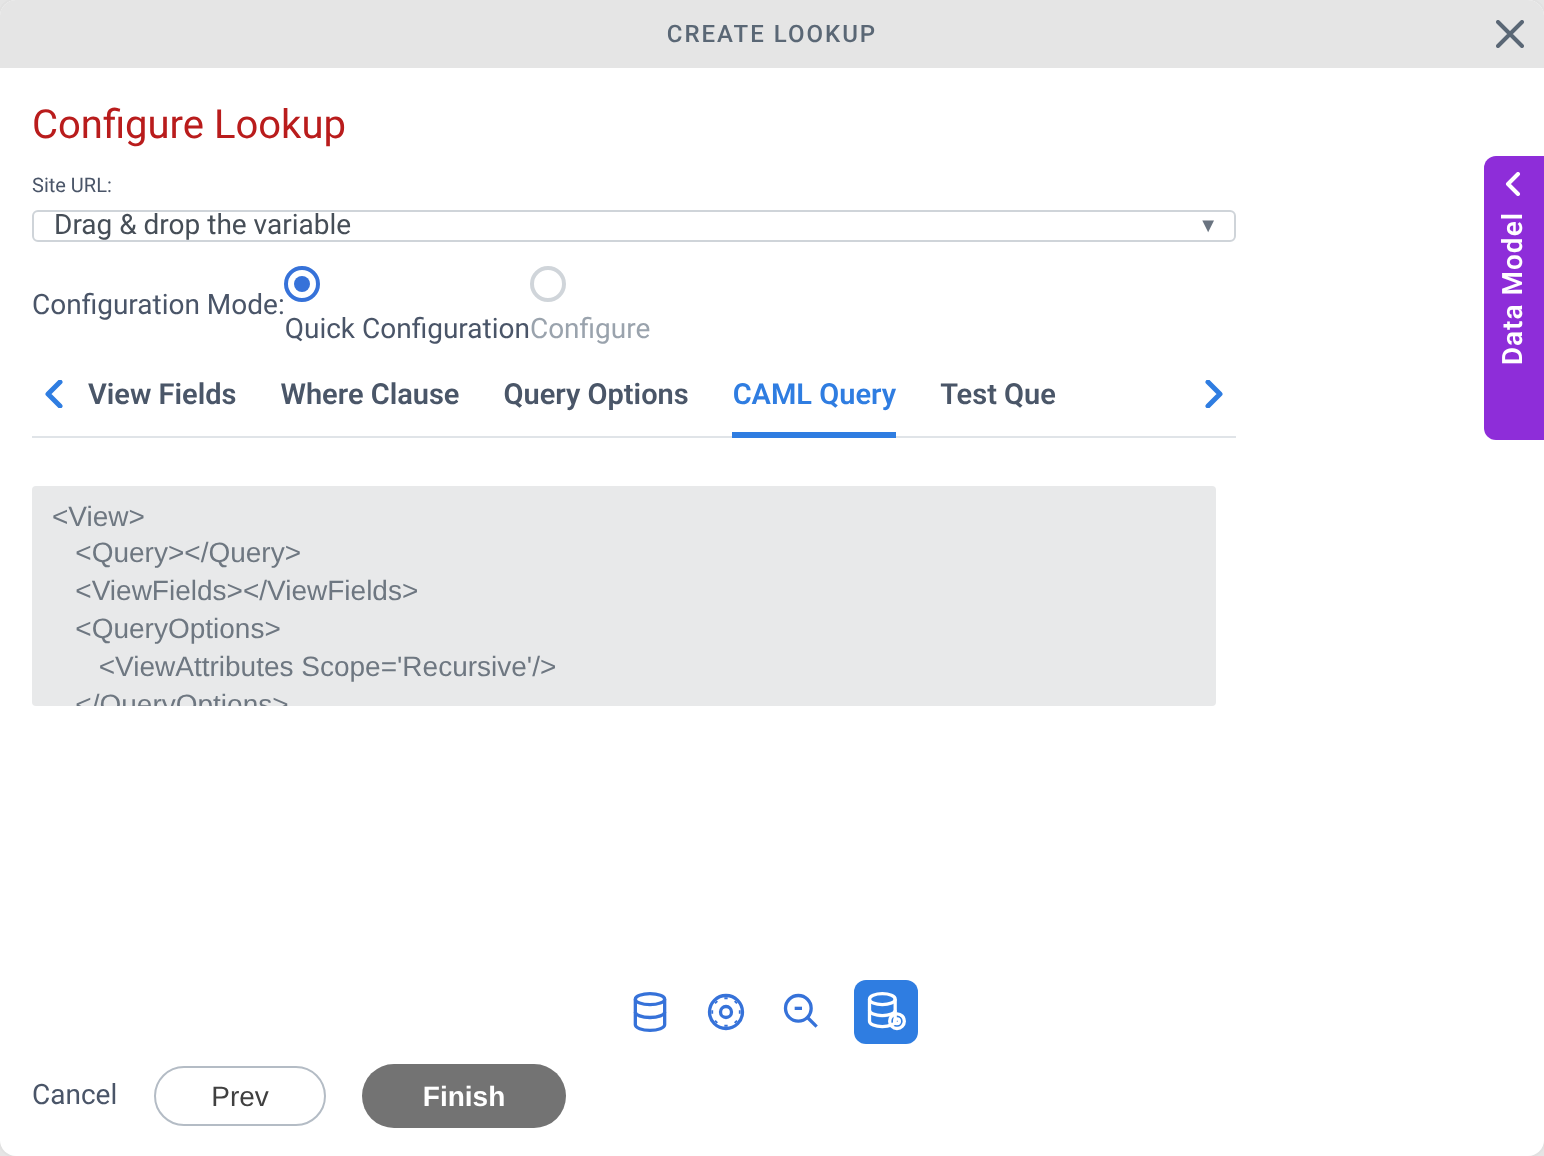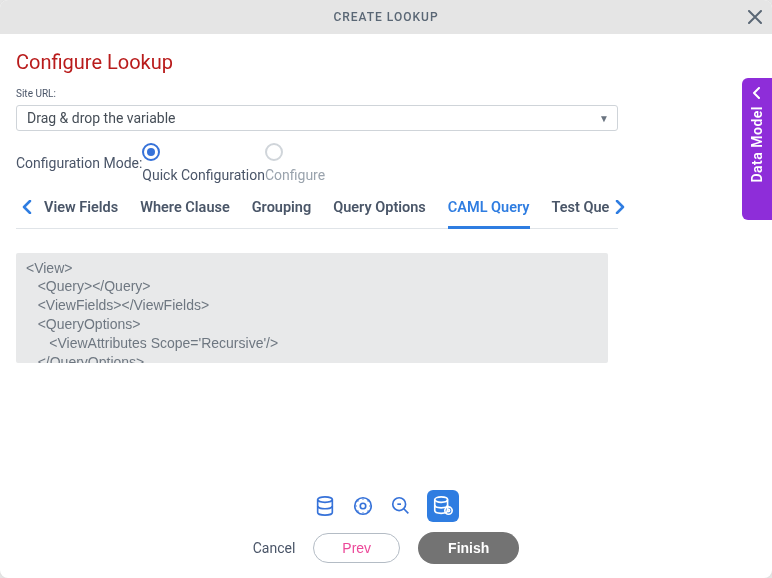--- a/index.html
+++ b/index.html
@@ -59,21 +59,21 @@
     font-weight: 400;
     margin-bottom: 14px;
   }
   .field-label {
     font-size: 10px;
     color: #4a5568;
     margin-bottom: 6px;
   }
   .dropdown {
     width: 602px;
-    height: 26px;
+    height: 16px;
     border: 1px solid #cfd4d9;
     border-radius: 3px;
     display: flex;
     align-items: center;
     justify-content: space-between;
     padding: 0 8px 0 10px;
     font-size: 14px;
     color: #464e57;
     cursor: pointer;
     background: #fff;
@@ -206,33 +206,33 @@
     justify-content: center;
   }
   .step-icon.active {
     width: 32px; height: 32px;
     background: #2f7de1;
     color: #fff;
     border-radius: 6px;
   }
   .footer-buttons {
     display: flex;
-    justify-content: center;
+    justify-content: flex-start;
     align-items: center;
     gap: 18px;
   }
   .btn-text {
     font-size: 14px;
     color: #4a5568;
     cursor: pointer;
   }
   .btn-outline {
     border: 1px solid #b4bcc5;
     background: #fff;
-    color: #ec4899;
+    color: #404040;
     font-size: 14px;
     padding: 6px 28px;
     border-radius: 18px;
     cursor: pointer;
   }
   .btn-primary {
     border: none;
     background: #737373;
     color: #fff;
     font-weight: 600;
@@ -284,21 +284,20 @@
 
     <div class="tabs-wrap">
       <span class="tabs-nav">
         <svg width="10" height="14" viewBox="0 0 10 14">
             <path d="M8 1 L2 7 L8 13" stroke="#2f7de1" stroke-width="2.5" fill="none" stroke-linecap="round" stroke-linejoin="round"></path>
           </svg>
       </span>
       <div class="tabs">
         <div class="tab">View Fields</div>
         <div class="tab">Where Clause</div>
-        <div class="tab">Grouping</div>
         <div class="tab">Query Options</div>
         <div class="tab active">CAML Query</div>
         <div class="tab">Test Que</div>
       </div>
       <span class="tabs-nav">
         <svg width="10" height="14" viewBox="0 0 10 14">
             <path d="M2 1 L8 7 L2 13" stroke="#2f7de1" stroke-width="2.5" fill="none" stroke-linecap="round" stroke-linejoin="round"></path>
           </svg>
       </span>
     </div>

